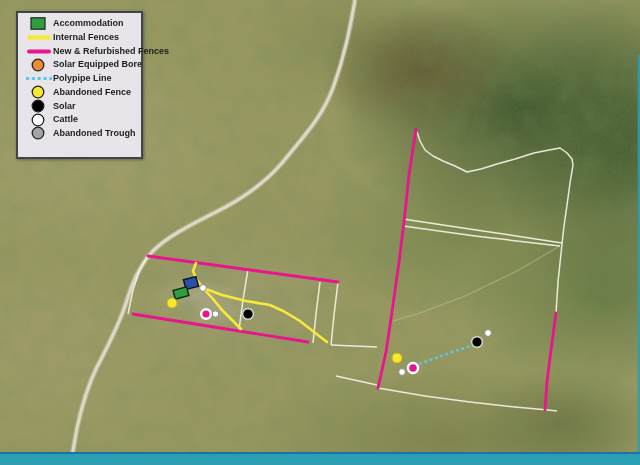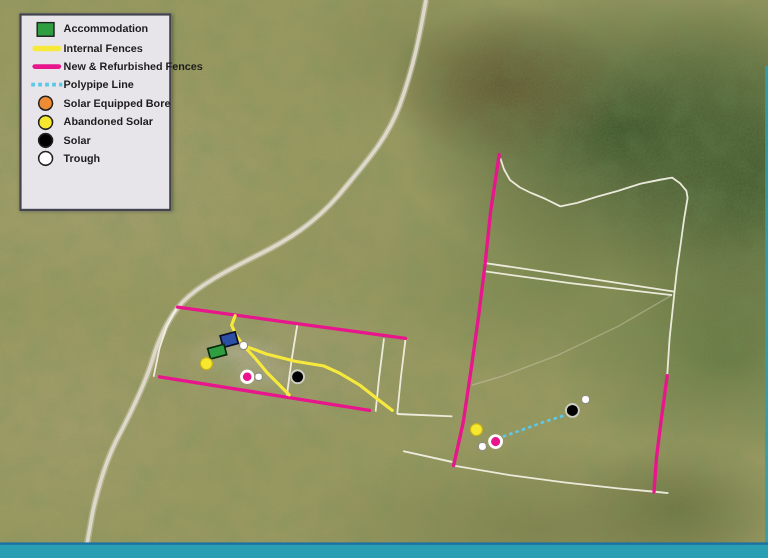--- a/index.html
+++ b/index.html
@@ -25,21 +25,21 @@
       radial-gradient(ellipse 200px 145px at 60px 350px,  rgba(172,163,115,0.45), rgba(172,163,115,0) 70%),
       radial-gradient(ellipse 300px 105px at 450px 440px, rgba(104,110,58,0.50), rgba(104,110,58,0) 70%),
       radial-gradient(ellipse 130px 85px at 565px 425px,  rgba(78,94,48,0.55), rgba(78,94,48,0) 70%),
       radial-gradient(ellipse 110px 65px at 300px 205px,  rgba(150,148,96,0.40), rgba(150,148,96,0) 70%);
   }
   .noise-layer{position:absolute;inset:0;pointer-events:none;}
   .overlay{position:absolute;inset:0;}
 
   
   .legend{
-    position:absolute;left:16px;top:11px;width:127px;height:165px;
+    position:absolute;left:16px;top:11px;width:127px;height:148px;
     background:#e7e5ea;border:2px solid #43434b;box-sizing:border-box;
     display:grid;grid-template-rows:repeat(10,1fr);
     padding:4px 2px 3px 5px;
     box-shadow:1px 1px 3px rgba(0,0,0,0.35);
   }
   .legend-row{display:flex;align-items:center;min-height:0;}
   .legend-row svg{flex:0 0 30px;display:block;}
   .legend-label{
     font-size:9px;font-weight:700;color:#1c1c1c;line-height:1;
     white-space:nowrap;letter-spacing:0;
@@ -140,49 +140,55 @@
     </div>
 
     <div class="legend-row">
       <svg width="30" height="13">
         <rect x="4" y="4.5" width="24" height="4" rx="2" fill="#e8158c"></rect>
       </svg>
       <span class="legend-label">New &amp; Refurbished Fences</span>
     </div>
 
     <div class="legend-row">
+      <svg width="30" height="14">
+        <circle cx="15" cy="7" r="5.8" fill="#ef8b33" stroke="#222" stroke-width="1.3"></circle>
+      </svg>
+      <span class="legend-label">Solar Equipped Bore</span>
+    </div>
+
+    <div class="legend-row">
       <svg width="30" height="13">
         <line x1="3" y1="6.5" x2="29" y2="6.5" stroke="#5ec8e8" stroke-width="3.2" stroke-dasharray="3.2 2.6"></line>
       </svg>
       <span class="legend-label">Polypipe Line</span>
     </div>
 
     <div class="legend-row">
       <svg width="30" height="14">
-        <circle cx="15" cy="7" r="5.8" fill="#ef8b33" stroke="#222" stroke-width="1.3"></circle>
-      </svg>
-      <span class="legend-label">Solar Equipped Bore</span>
-    </div>
-
-    <div class="legend-row">
-      <svg width="30" height="14">
         <circle cx="15" cy="7" r="5.8" fill="#f5e82e" stroke="#222" stroke-width="1.3"></circle>
       </svg>
-      <span class="legend-label">Abandoned Solar</span>
+      <span class="legend-label">Abandoned Fence</span>
     </div>
 
     <div class="legend-row">
       <svg width="30" height="14">
         <circle cx="15" cy="7" r="5.8" fill="#000000" stroke="#222" stroke-width="1.3"></circle>
       </svg>
       <span class="legend-label">Solar</span>
     </div>
 
     <div class="legend-row">
       <svg width="30" height="14">
         <circle cx="15" cy="7" r="5.8" fill="#ffffff" stroke="#222" stroke-width="1.3"></circle>
       </svg>
-      <span class="legend-label">Trough</span>
+      <span class="legend-label">Cattle</span>
     </div>
 
+    <div class="legend-row">
+      <svg width="30" height="14">
+        <circle cx="15" cy="7" r="5.8" fill="#a3a3a3" stroke="#222" stroke-width="1.3"></circle>
+      </svg>
+      <span class="legend-label">Abandoned Trough</span>
+    </div>
 
   </div>
 </div>
 
 </body></html>

